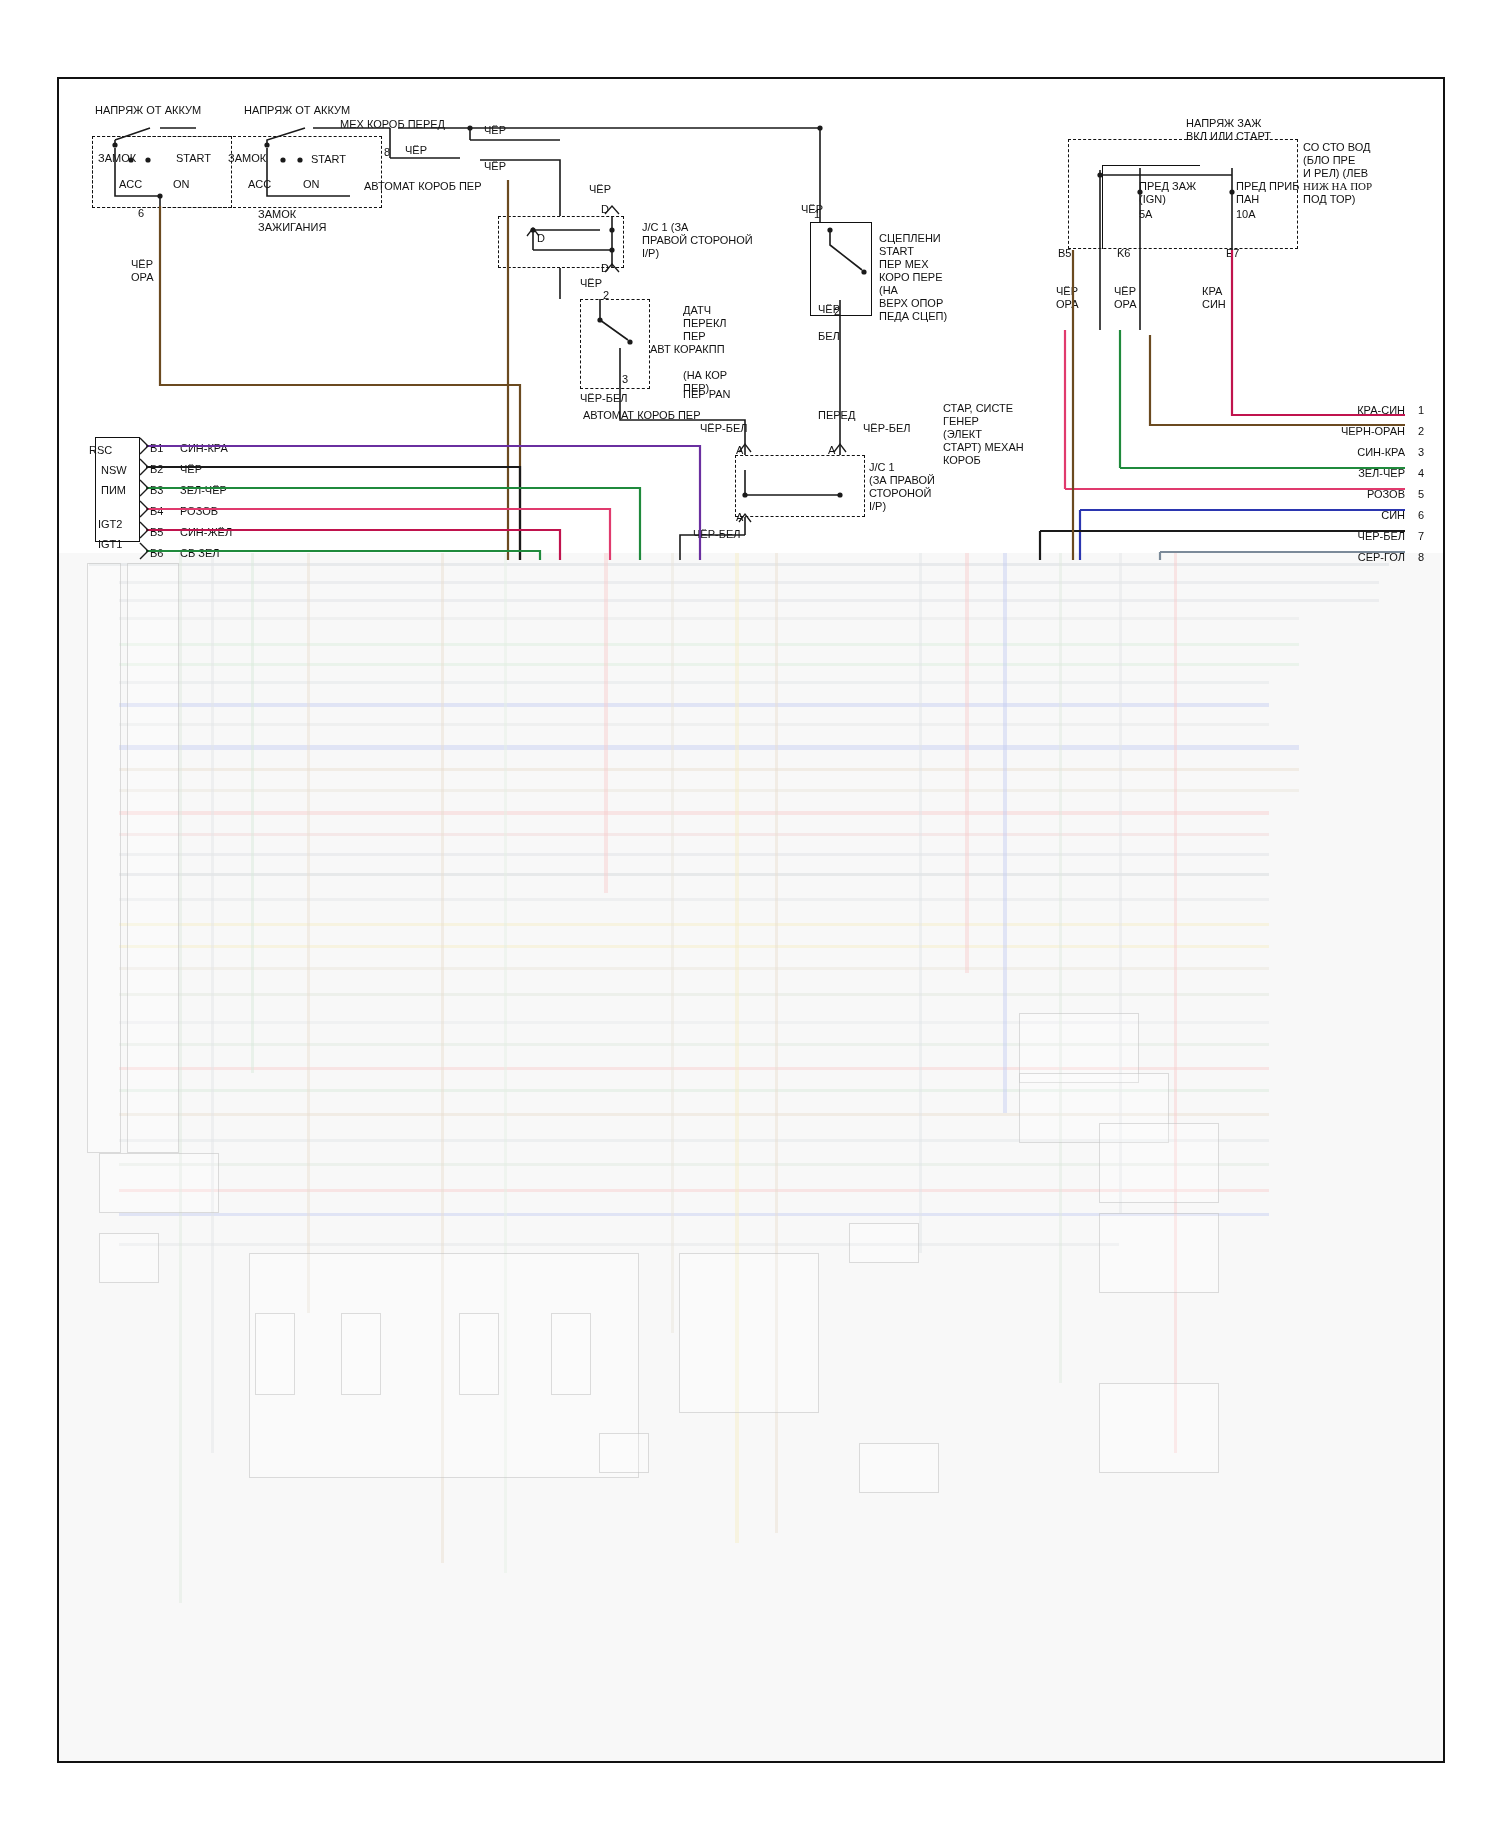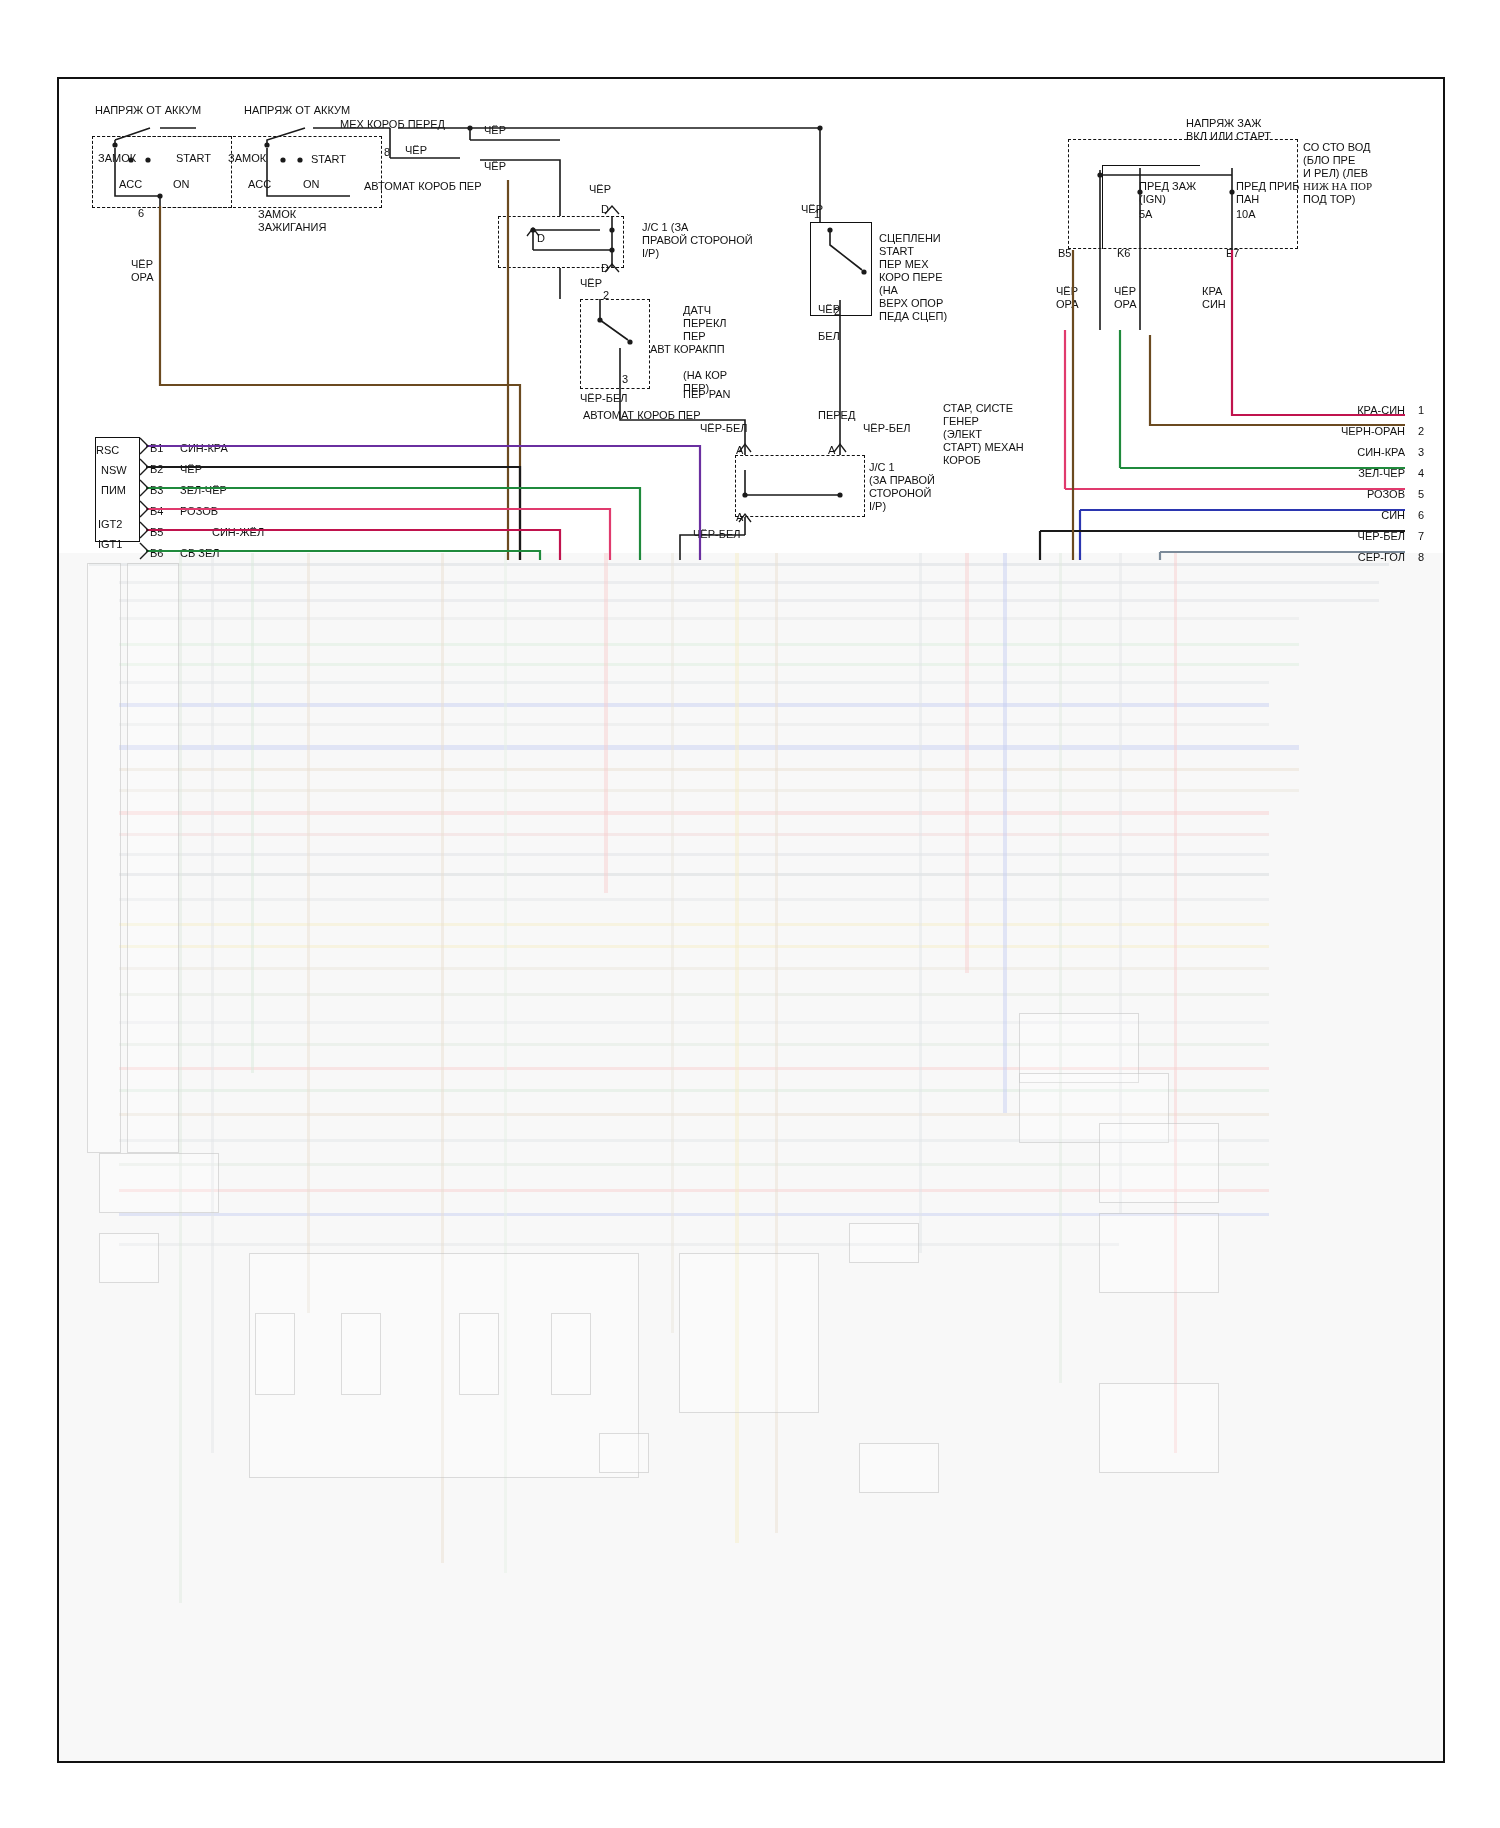--- a/index.html
+++ b/index.html
@@ -282,36 +282,36 @@
   <span class="lbl" style="left:1226px; top:247px;">E7</span>
 
   <span class="lbl" style="left:1056px; top:285px;">ЧЁР</span>
   <span class="lbl" style="left:1056px; top:298px;">ОРА</span>
   <span class="lbl" style="left:1114px; top:285px;">ЧЁР</span>
   <span class="lbl" style="left:1114px; top:298px;">ОРА</span>
   <span class="lbl" style="left:1202px; top:285px;">КРА</span>
   <span class="lbl" style="left:1202px; top:298px;">СИН</span>
 
   <div class="conn-left" style="left:95px; top:437px; width:45px; height:105px;"></div>
-  <span class="lbl" style="left:96px; top:444px;">RSC</span>
+  <span class="lbl" style="left:89px; top:444px;">RSC</span>
   <span class="lbl" style="left:101px; top:464px;">NSW</span>
   <span class="lbl" style="left:101px; top:484px;">ПИМ</span>
   <span class="lbl" style="left:98px; top:518px;">IGT2</span>
   <span class="lbl" style="left:98px; top:538px;">IGT1</span>
 
   <span class="lbl" style="left:150px; top:442px;">B1</span>
   <span class="lbl" style="left:180px; top:442px;">СИН-КРА</span>
   <span class="lbl" style="left:150px; top:463px;">B2</span>
   <span class="lbl" style="left:180px; top:463px;">ЧЁР</span>
   <span class="lbl" style="left:150px; top:484px;">B3</span>
   <span class="lbl" style="left:180px; top:484px;">ЗЕЛ-ЧЁР</span>
   <span class="lbl" style="left:150px; top:505px;">B4</span>
   <span class="lbl" style="left:180px; top:505px;">РОЗОВ</span>
   <span class="lbl" style="left:150px; top:526px;">B5</span>
-  <span class="lbl" style="left:180px; top:526px;margin-left:32px;">СИН-ЖЁЛ</span>
+  <span class="lbl" style="left:180px; top:526px;">СИН-ЖЁЛ</span>
   <span class="lbl" style="left:150px; top:547px;">B6</span>
   <span class="lbl" style="left:180px; top:547px;">СВ ЗЕЛ</span>
 
   <span class="lbl r" style="left:1230px; top:404px; width:175px;">КРА-СИН</span>
   <span class="lbl" style="left:1418px; top:404px;">1</span>
   <span class="lbl r" style="left:1230px; top:425px; width:175px;">ЧЕРН-ОРАН</span>
   <span class="lbl" style="left:1418px; top:425px;">2</span>
   <span class="lbl r" style="left:1230px; top:446px; width:175px;">СИН-КРА</span>
   <span class="lbl" style="left:1418px; top:446px;">3</span>
   <span class="lbl r" style="left:1230px; top:467px; width:175px;">ЗЕЛ-ЧЕР</span>

